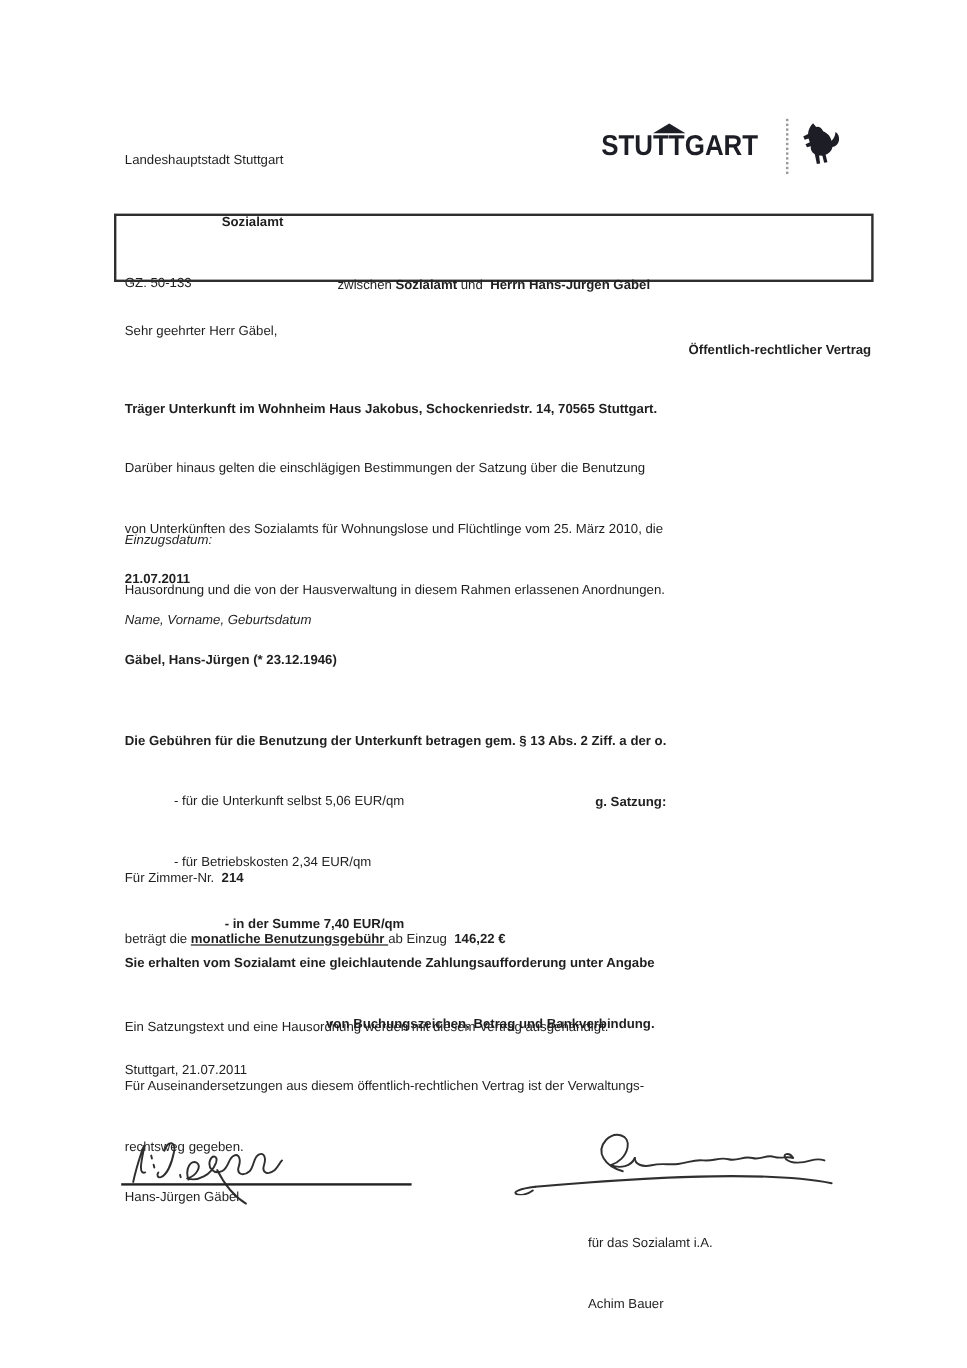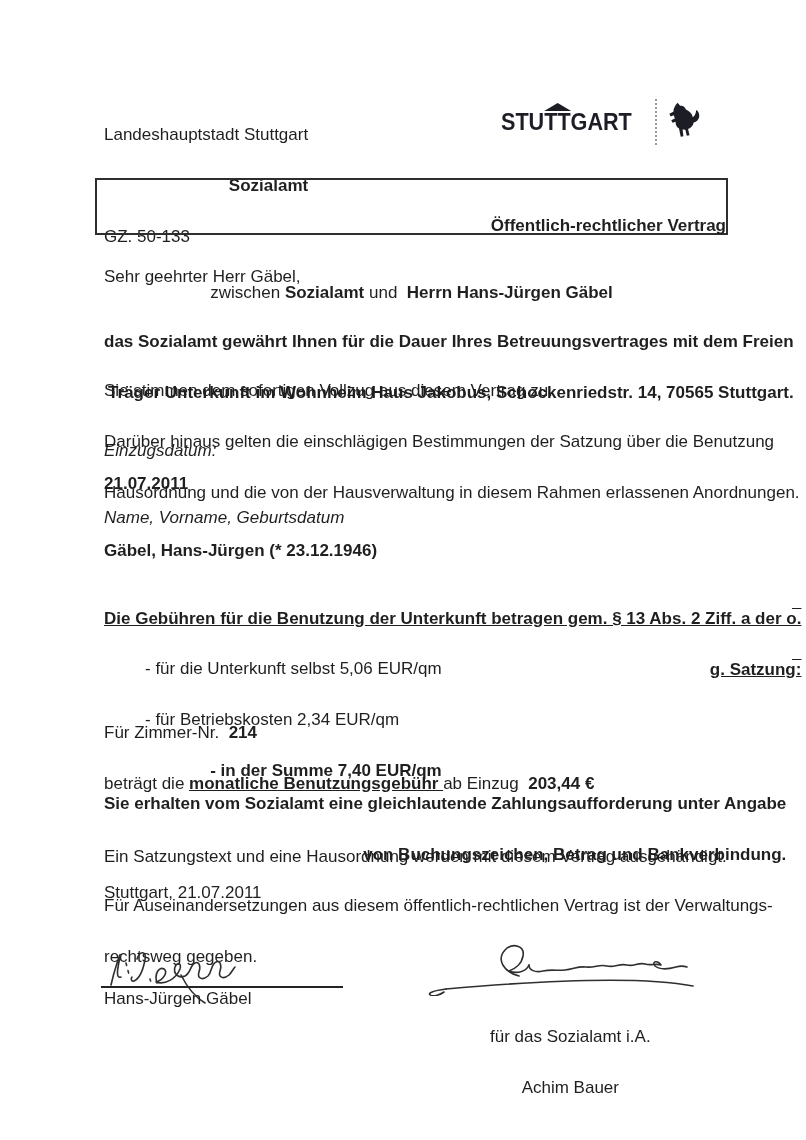--- a/index.html
+++ b/index.html
@@ -1,19 +1,19 @@
 <!DOCTYPE html>
 <html><head>
 <meta charset="utf-8">
 <style>
   html,body{margin:0;padding:0;}
   body{width:806px;height:1140px;background:#ffffff;position:relative;overflow:hidden;
        font-family:"Liberation Sans",sans-serif;color:#1f1f1f;}
   .abs{position:absolute;}
-  .txt{font-size:17px;line-height:17px;white-space:pre;}
+  .txt{font-size:11px;line-height:17px;white-space:pre;}
   .line{white-space:pre;}
   .b{font-weight:700;text-align:right;}
   .i{font-style:italic;}
   .u{text-decoration:underline;}
 
   #sender{left:104px;top:92px;}
   #logo{left:501px;top:110px;font-weight:700;font-size:24px;line-height:24px;
         letter-spacing:0px;color:#1d1d26;transform:scaleX(0.9);transform-origin:left top;white-space:pre;}
   #logo .tt{position:relative;display:inline-block;}
   #logo .roof{position:absolute;top:-7px;left:50%;margin-left:-15px;width:0;height:0;
@@ -26,32 +26,32 @@
   #titlebox .title{margin-top:3px;}
   #titlebox .subtitle{margin-top:16px;}
 
   #salutation{left:104px;top:268px;text-align:right;}
   #grant-para{left:104px;top:299px;}
   #terms-para{left:104px;top:348px;}
   #movein-label{left:104px;top:442px;text-align:center;}
   #movein-date{left:104px;top:475px;}
   #person-label{left:104px;top:509px;}
   #person-value{left:104px;top:542px;}
-  #fees-heading{left:104px;top:576px;text-decoration:underline;}
+  #fees-heading{left:104px;top:576px;}
   #fee-items{left:104px;top:626px;margin-left:41px;}
   #room-block{left:104px;top:690px;}
   #payment-para{left:104px;top:761px;}
   #closing-para{left:104px;top:848px;}
   #dateline{left:104px;top:884px;}
 
   #sig-left-svg{left:95px;top:933px;}
   #sig-left-line{left:101px;top:986px;width:242px;height:0;border-top:2px solid #232323;}
   #sig-left-name{left:104px;top:990px;}
   #sig-right-svg{left:416px;top:936px;}
-  #sig-right-text{left:490px;top:994px;text-align:center;}
+  #sig-right-text{left:490px;top:994px;}
 
   svg path{vector-effect:non-scaling-stroke;}
 </style>
 </head>
 <body>
 
 <div class="abs txt" id="sender">
   <div class="line">Landeshauptstadt Stuttgart</div>
   <div class="line b">Sozialamt</div>
   <div class="line">GZ: 50-133</div>
@@ -63,34 +63,33 @@
 
 <svg class="abs" id="horse" width="42" height="40" viewBox="0 0 40 38">
   <path fill="#1d1d26" d="M11 1.5 L13.5 4.5 C16 4 18 5.5 19 8 C22.5 9.5 25 12 25.5 15.5
     C27.5 14 28.6 11.5 28.8 8.5 C30.8 9.5 32 12 31.6 15 C31.2 17.8 29.2 19.8 26.4 20.4
     C25.8 23.4 23.8 25.6 21 26.6 L22.4 32.5 L19.8 33 L18.4 27.4 L15.8 27.2 L16.6 33.6
     L14 34 L12.4 26.2 C10 24.8 8.8 22.4 9.2 19.8 L6.2 20.6 L5 18.2 L8.4 16.6 L7.4 13.6
     L4.4 14.6 L3.2 12 L7 10.2 C7.2 6.8 8.6 3.8 11 1.5 Z"></path>
 </svg>
 
 <div class="abs txt" id="titlebox">
+  <div class="line subtitle"><span>zwischen </span><span class="b">Sozialamt</span><span> und  </span><span class="b">Herrn Hans-Jürgen Gäbel</span></div>
   <div class="line b title">Öffentlich-rechtlicher Vertrag</div>
-  <div class="line subtitle"><span>zwischen </span><span class="b">Sozialamt</span><span> und  </span><span class="b">Herrn Hans-Jürgen Gäbel</span></div>
 </div>
 
 <div class="abs txt" id="salutation">Sehr geehrter Herr Gäbel,</div>
 
 <div class="abs txt b" id="grant-para">
-  <div class="line">das Sozialamt gewährt Ihnen für die Dauer Ihres Betreuungsvertrages mit dem Freien</div>
   <div class="line">Träger Unterkunft im Wohnheim Haus Jakobus, Schockenriedstr. 14, 70565 Stuttgart.</div>
 </div>
 
 <div class="abs txt" id="terms-para">
-  <div class="line">Sie stimmen dem sofortigen Vollzug aus diesem Vertrag zu.</div>
   <div class="line">Darüber hinaus gelten die einschlägigen Bestimmungen der Satzung über die Benutzung</div>
+  <div class="line">von Unterkünften des Sozialamts für Wohnungslose und Flüchtlinge vom 25. März 2010, die</div>
   <div class="line">Hausordnung und die von der Hausverwaltung in diesem Rahmen erlassenen Anordnungen.</div>
 </div>
 
 <div class="abs txt i" id="movein-label">Einzugsdatum:</div>
 <div class="abs txt b" id="movein-date">21.07.2011</div>
 
 <div class="abs txt i" id="person-label">Name, Vorname, Geburtsdatum</div>
 <div class="abs txt b" id="person-value">Gäbel, Hans-Jürgen (* 23.12.1946)</div>
 
 <div class="abs txt b" id="fees-heading">
@@ -99,21 +98,21 @@
 </div>
 
 <div class="abs txt" id="fee-items">
   <div class="line">- für die Unterkunft selbst 5,06 EUR/qm</div>
   <div class="line">- für Betriebskosten 2,34 EUR/qm</div>
   <div class="line b">- in der Summe 7,40 EUR/qm</div>
 </div>
 
 <div class="abs txt" id="room-block">
   <div class="line"><span>Für Zimmer-Nr.  </span><span class="b">214</span></div>
-  <div class="line"><span>beträgt die </span><span class="b u">monatliche Benutzungsgebühr </span><span>ab Einzug  </span><span class="b">203,44 €</span></div>
+  <div class="line"><span>beträgt die </span><span class="b u">monatliche Benutzungsgebühr </span><span>ab Einzug  </span><span class="b">146,22 €</span></div>
 </div>
 
 <div class="abs txt" id="payment-para">
   <div class="line b">Sie erhalten vom Sozialamt eine gleichlautende Zahlungsaufforderung unter Angabe</div>
   <div class="line b">von Buchungszeichen, Betrag und Bankverbindung.</div>
   <div class="line">Für Auseinandersetzungen aus diesem öffentlich-rechtlichen Vertrag ist der Verwaltungs-</div>
   <div class="line">rechtsweg gegeben.</div>
 </div>
 
 <div class="abs txt" id="closing-para">Ein Satzungstext und eine Hausordnung werden mit diesem Vertrag ausgehändigt.</div>

